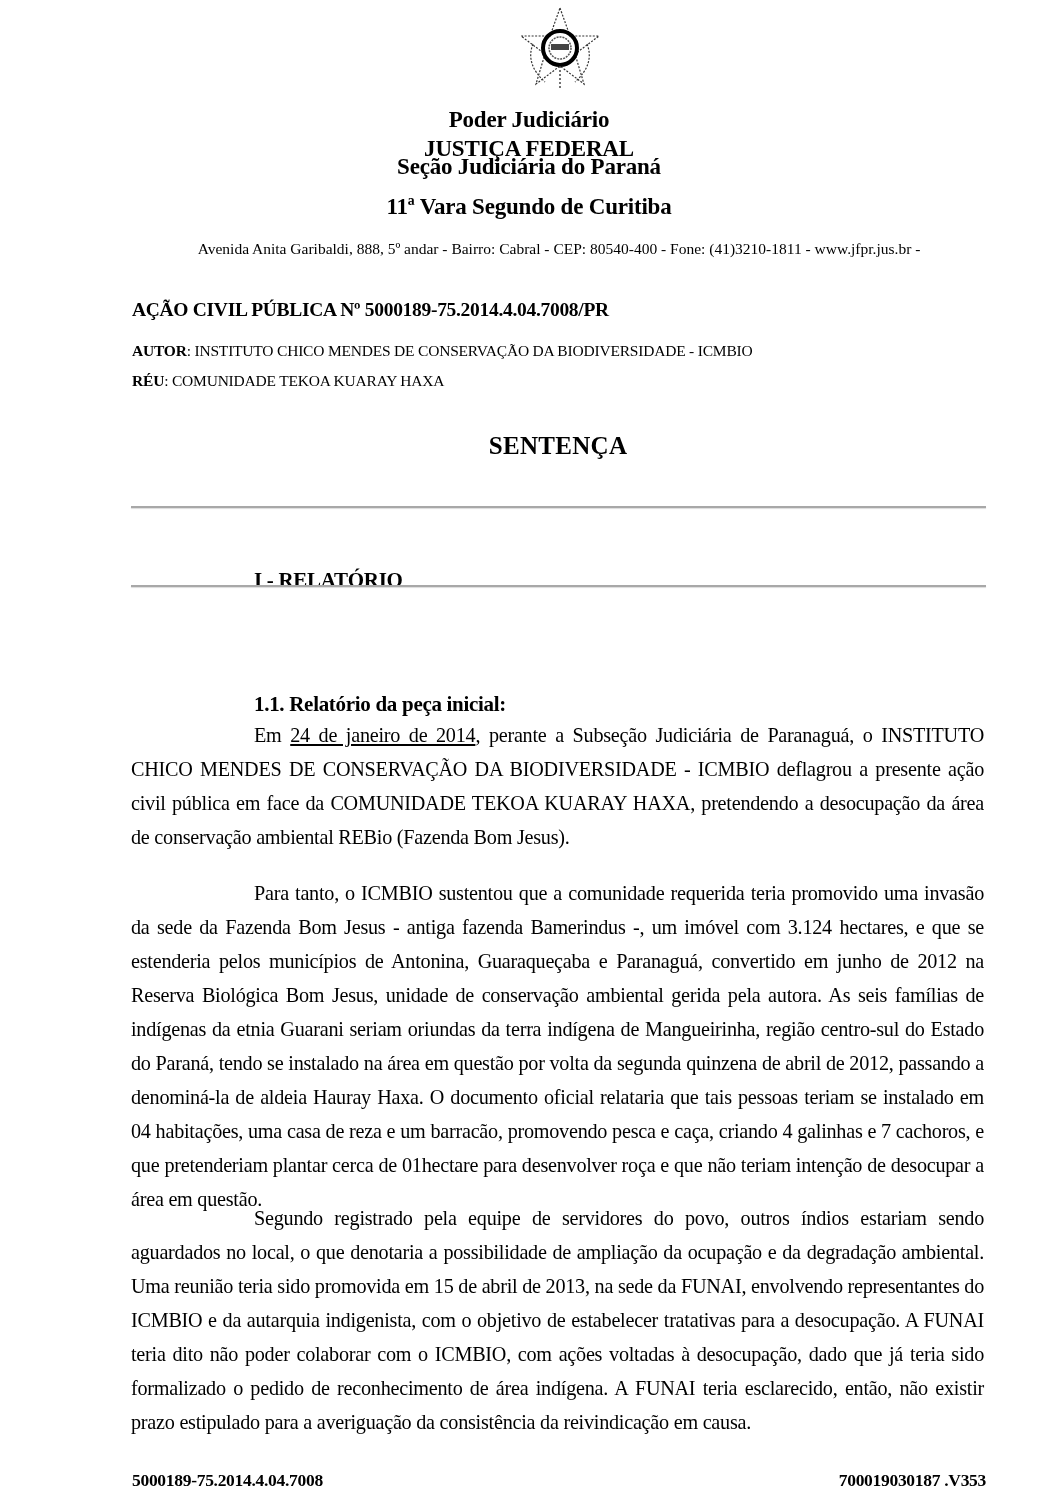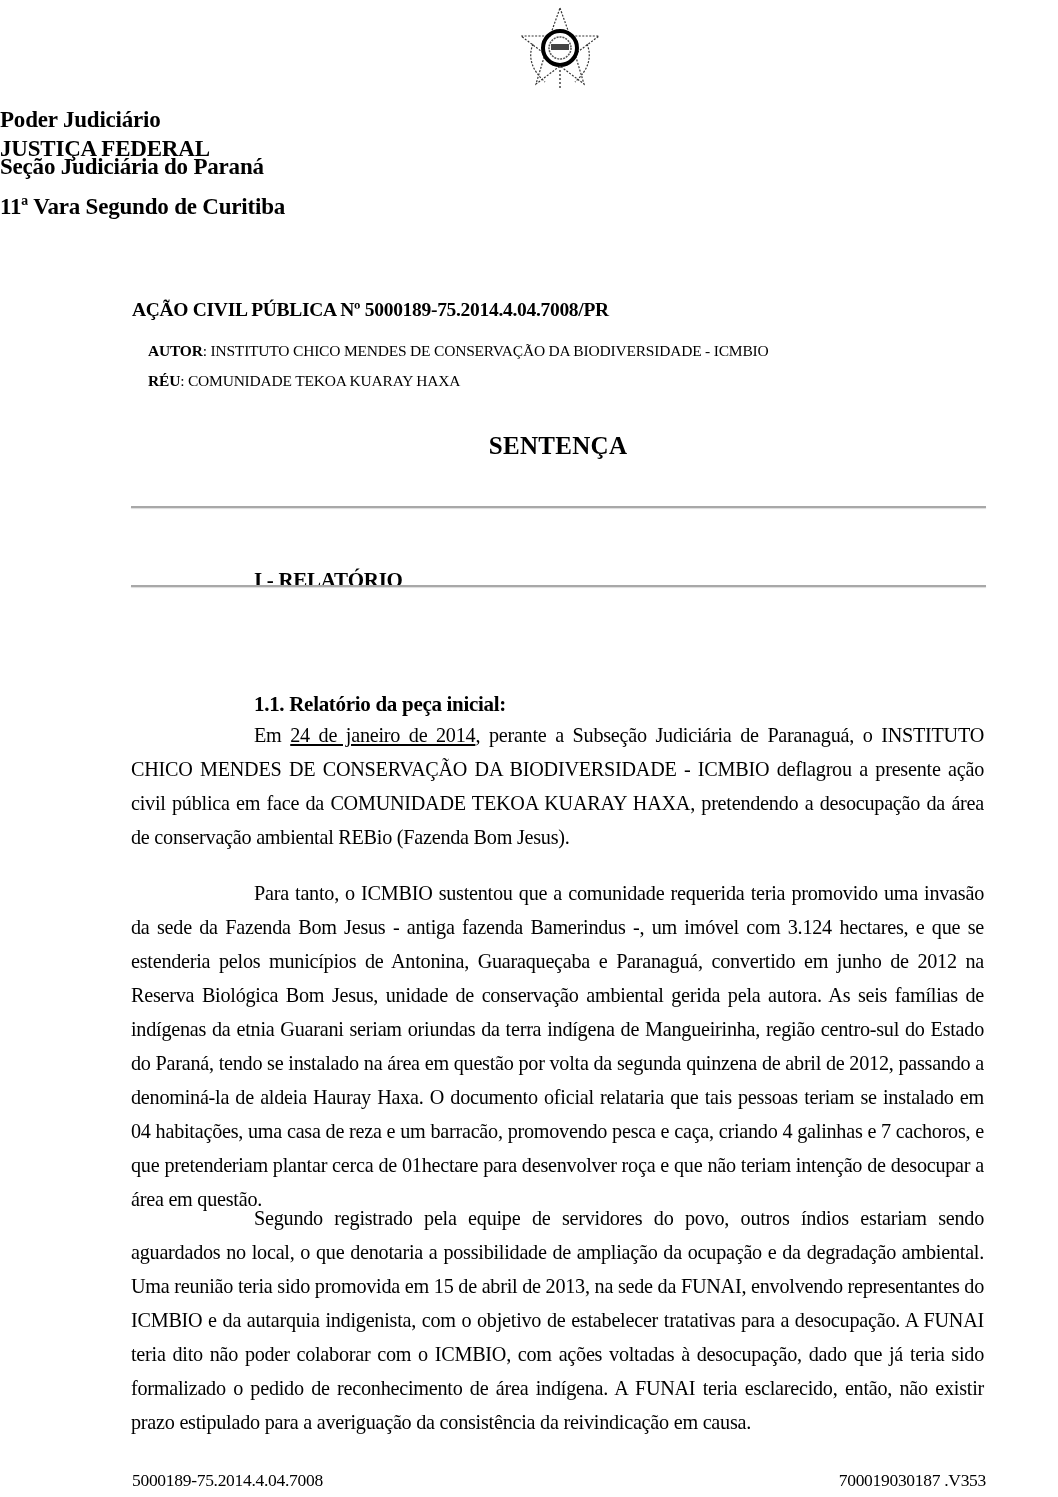--- a/index.html
+++ b/index.html
@@ -1,31 +1,31 @@
 <!DOCTYPE html>
 <html><head>
 <meta charset="utf-8">
 <style>
   html, body { margin: 0; padding: 0; background: #ffffff; }
   body { width: 1058px; height: 1497px; position: relative; overflow: hidden;
          font-family: "Liberation Serif", "DejaVu Serif", serif; color: #000; }
   .abs { position: absolute; }
   .crest { left: 515px; top: 4px; width: 90px; height: 90px; }
-  .hdr { left: 0; width: 1058px; font-weight: bold; font-size: 23px; line-height: 29px; letter-spacing: -0.2px; }
+  .hdr { left: 0; width: 1058px; text-align: center; font-weight: bold; font-size: 23px; line-height: 29px; letter-spacing: -0.2px; }
   .addr { left: 130px; width: 858px; top: 237px; text-align: center; font-size: 15.5px; line-height: 24px; }
   .acao { left: 132px; top: 299px; font-weight: bold; font-size: 19.5px; letter-spacing: -0.3px; }
-  .party { left: 148px; font-size: 15.5px; letter-spacing: -0.2px; }
+  .party { left: 132px; font-size: 15.5px; letter-spacing: -0.2px; }
   .party b { font-weight: bold; }
   .sent { left: 0; width: 1116px; top: 432px; text-align: center; font-weight: bold; font-size: 25px; letter-spacing: 0.3px; }
   .rule { left: 131px; width: 855px; height: 2px; background: #a8a8a8; box-shadow: 0 1px 1px #dcdcdc; }
   .sec { left: 254px; top: 532px; font-weight: bold; font-size: 21px; letter-spacing: -0.3px; margin-top: 36px; }
   .sub { left: 254px; top: 664px; font-weight: bold; font-size: 21px; letter-spacing: -0.3px; margin-top: 28px; }
   .para { left: 131px; width: 853px; font-size: 20.2px; line-height: 34px; text-align: justify; text-indent: 123px; letter-spacing: -0.25px; }
   .para u { text-decoration: underline; }
-  .foot { top: 1470px; font-weight: normal; font-size: 17.5px; letter-spacing: -0.3px; }
+  .foot { top: 1470px; font-weight: bold; font-size: 17.5px; letter-spacing: -0.3px; }
 </style>
 </head>
 <body>
 
 <div class="abs crest">
   <svg width="90" height="90" viewBox="0 0 90 90">
     <g fill="none" stroke="#333" stroke-width="1.2" stroke-dasharray="2 1.5">
       <polygon points="45,4 55,32 84,32 60,50 69,80 45,62 21,80 30,50 6,32 35,32"></polygon>
       <path d="M18 40 Q10 60 30 78 M72 40 Q80 60 60 78"></path>
     </g>
@@ -35,20 +35,21 @@
     <line x1="45" y1="62" x2="45" y2="84" stroke="#444" stroke-width="1.5" stroke-dasharray="2 2"></line>
   </svg>
 </div>
 
 <div class="abs hdr" style="top:105px">Poder Judiciário</div>
 <div class="abs hdr" style="top:134px">JUSTIÇA FEDERAL</div>
 <div class="abs hdr" style="top:152px">Seção Judiciária do Paraná</div>
 <div class="abs hdr" style="top:192px">11ª Vara Segundo de Curitiba</div>
 
 <div class="abs addr">
+  <div>Avenida Anita Garibaldi, 888, 5º andar - Bairro: Cabral - CEP: 80540-400 - Fone: (41)3210-1811 - www.jfpr.jus.br -</div>
 </div>
 
 <div class="abs acao">AÇÃO CIVIL PÚBLICA Nº 5000189-75.2014.4.04.7008/PR</div>
 <div class="abs party" style="top:342px">
   <b>AUTOR</b><span>: INSTITUTO CHICO MENDES DE CONSERVAÇÃO DA BIODIVERSIDADE - ICMBIO</span>
 </div>
 <div class="abs party" style="top:372px">
   <b>RÉU</b><span>: COMUNIDADE TEKOA KUARAY HAXA</span>
 </div>
 

